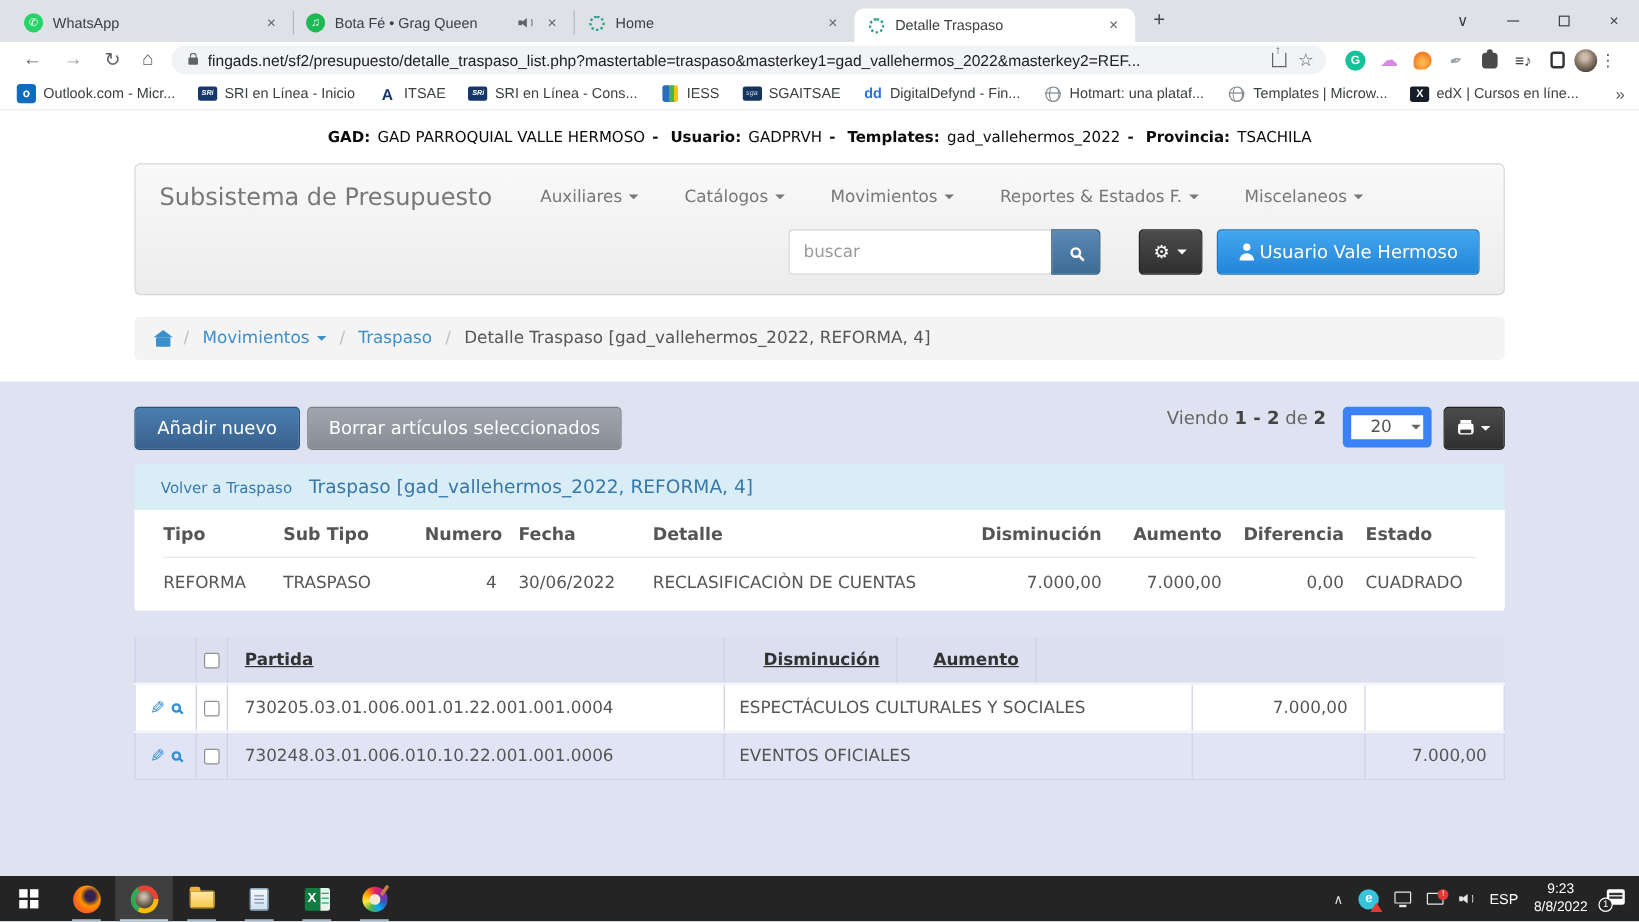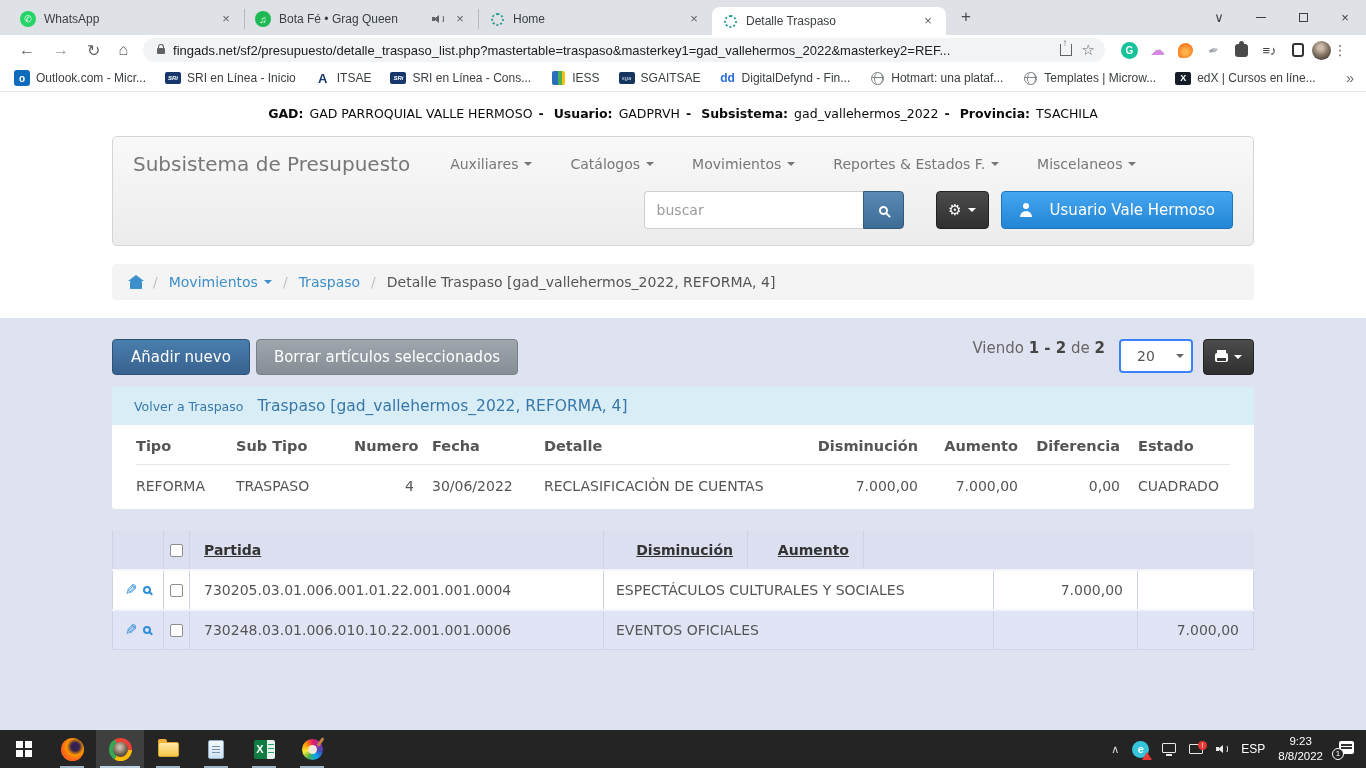--- a/index.html
+++ b/index.html
@@ -109,21 +109,21 @@
                 border-radius:0 4px 4px 0; display:flex; align-items:center; justify-content:center; }
   .mag-w { width:9px; height:9px; border:2px solid #fff; border-radius:50%; position:relative; }
   .mag-w::after { content:""; position:absolute; width:6px; height:2px; background:#fff;
                   transform:rotate(45deg); right:-5px; bottom:-3px; }
   .gear-btn { margin-left:32px; width:53px; height:38px; background:linear-gradient(#4c4c4c,#2f2f2f);
               border:1px solid #222; border-radius:4px; display:flex; align-items:center;
               justify-content:center; gap:6px; color:#fff; }
   .gear-glyph { font-size:15px; line-height:1; }
   .gear-btn .caret, .user-btn .caret, .print-btn .caret { border-top-color:#fff; }
   .user-btn { margin-left:12px; height:38px; padding:0 17px; background:linear-gradient(#45a7f0,#2285d6);
-              border:1px solid #1b76c0; border-radius:4px; display:flex; align-items:center; gap:17px;
+              border:1px solid #1b76c0; border-radius:4px; display:flex; align-items:center; gap:4px;
               color:#fff; font-size:15px; }
   .person-ic { position:relative; width:14px; height:14px; }
   .person-ic::before { content:""; position:absolute; top:0; left:4px; width:6px; height:6px;
                        background:#fff; border-radius:50%; }
   .person-ic::after { content:""; position:absolute; bottom:0; left:1px; width:12px; height:6px;
                       background:#fff; border-radius:6px 6px 0 0; }
 
   .breadcrumb { margin:18px 112px 0; background:#f4f4f4; border-radius:4px; height:36px; display:flex;
                 align-items:center; padding:0 18px; gap:11px; font-size:14px; }
   .home-ic { position:relative; width:12px; height:8px; background:#3d8fc9; border-radius:1px; margin-top:6px; }
@@ -137,21 +137,21 @@
   .main { flex:1; background:#dfe2f0; margin-top:18px; padding:21px 112px 0; }
   .toolbar { display:flex; align-items:flex-start; }
   .btn-add { height:36px; padding:0 18px; background:linear-gradient(#4a7eae,#38618e);
              border:1px solid #2d5277; border-radius:4px; color:#fff; font-size:15px; font-family:inherit; }
   .btn-del { height:36px; margin-left:6px; padding:0 17px; background:linear-gradient(#9fa6ad,#868d95);
              border:1px solid #7a8086; border-radius:4px; color:#fff; font-size:15px; font-family:inherit; }
   .toolbar-spacer { flex:1; }
   .viendo { font-size:15px; color:#666; }
   .viendo b { color:#444; }
   .pagesize-wrap { position:relative; margin-left:14px; width:74px; height:34px; }
-  .pagesize { width:100%; height:100%; border:2px solid #3b82f6; border-radius:4px; background:#fff;
+  .pagesize { width:100%; height:100%; border:7px solid #3b82f6; border-radius:4px; background:#fff;
               color:#555; font-size:14px; padding:0 0 0 16px; appearance:none; -webkit-appearance:none;
               font-family:inherit; }
   .pagesize-wrap .caret { position:absolute; right:9px; top:15px; border-top-color:#666; pointer-events:none; }
   .print-btn { margin-left:10px; width:51px; height:36px; background:linear-gradient(#4c4c4c,#2f2f2f);
                border:1px solid #222; border-radius:4px; display:flex; align-items:center;
                justify-content:center; gap:6px; }
   .printer-ic { width:13px; height:9px; background:#fff; border-radius:2px; position:relative; }
   .printer-ic::before { content:""; position:absolute; top:-3px; left:2px; width:9px; height:3px; background:#fff; }
   .printer-ic::after { content:""; position:absolute; bottom:1px; left:2px; width:9px; height:3px; background:#3a3a3a; }
 
@@ -374,21 +374,21 @@
       <span>edX | Cursos en líne...</span>
     </div>
     <span class="bm-more">»</span>
   </div>
 
   <div class="page">
 
     <div class="gad-strip">
       <b class="seg">GAD:</b><span class="seg">GAD PARROQUIAL VALLE HERMOSO</span><b class="seg">-</b>
       <b class="seg">Usuario:</b><span class="seg">GADPRVH</span><b class="seg">-</b>
-      <b class="seg">Subsistema:</b><span class="seg">gad_vallehermos_2022</span><b class="seg">-</b>
+      <b class="seg">Templates:</b><span class="seg">gad_vallehermos_2022</span><b class="seg">-</b>
       <b class="seg">Provincia:</b><span class="seg">TSACHILA</span>
     </div>
 
     <div class="container">
       <div class="navbar">
         <div class="nav-row1">
           <span class="brand">Subsistema de Presupuesto</span>
           <span class="menu-item">
               <span>Auxiliares</span>
               <span class="caret"></span>

